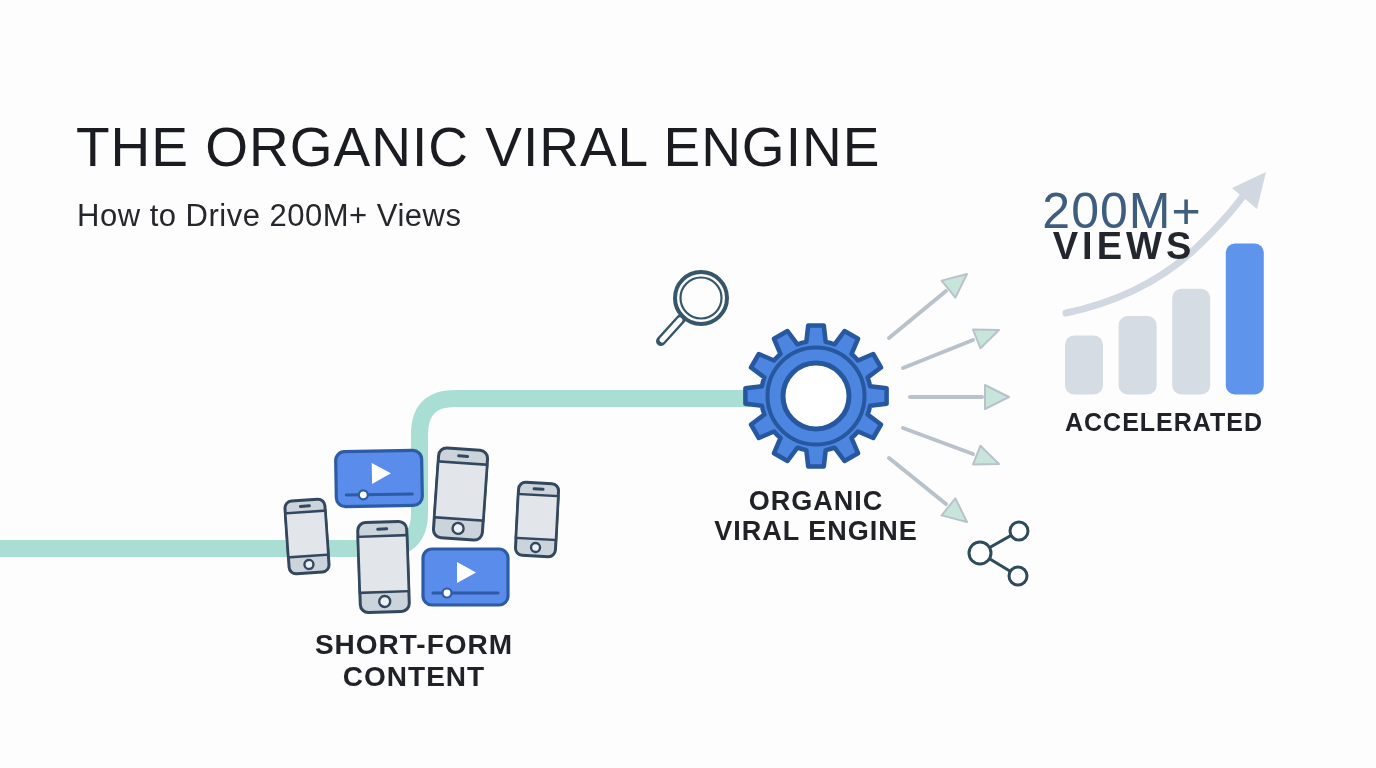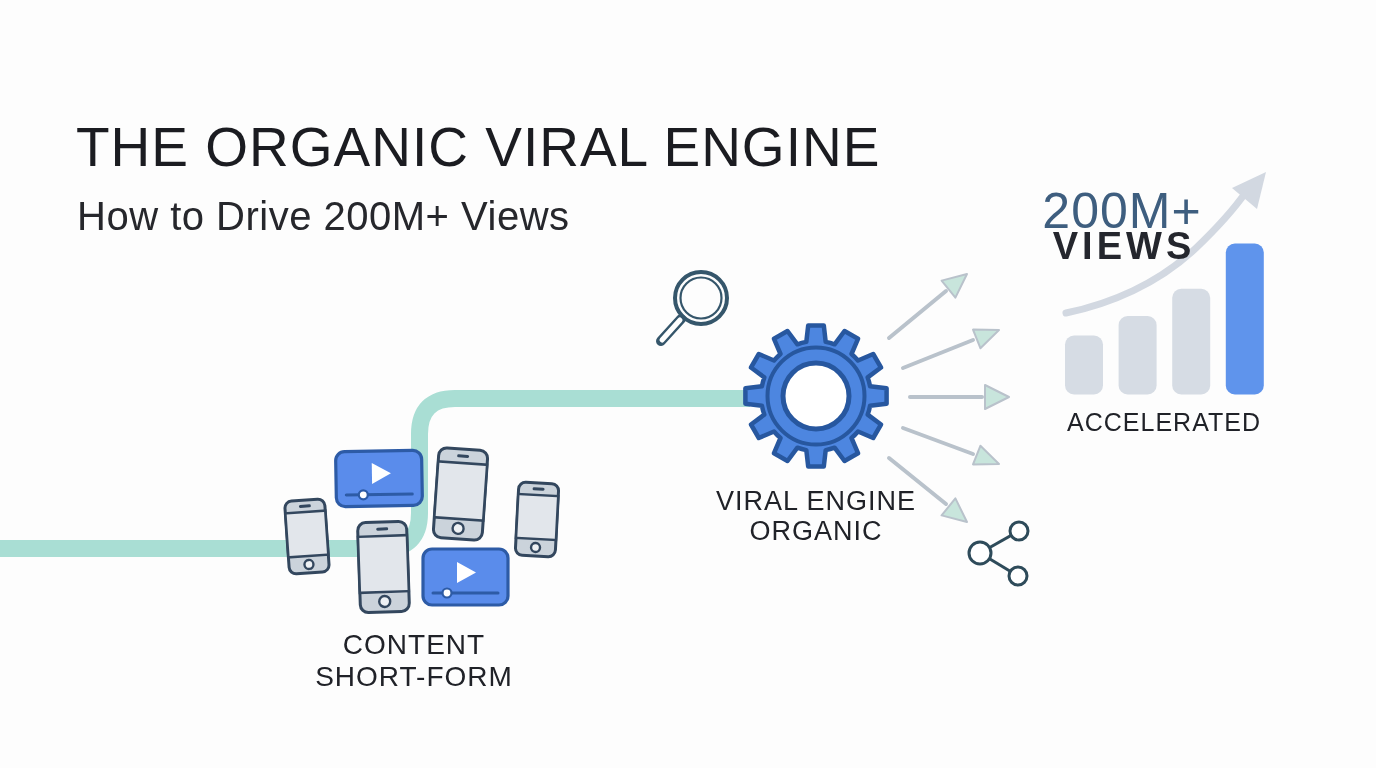--- a/index.html
+++ b/index.html
@@ -38,26 +38,26 @@
   .swoosh-head{fill:var(--swoosh);}
 
   
   .title{
     position:absolute;left:76px;top:116px;
     font-size:55px;line-height:62px;font-weight:500;letter-spacing:1px;
     color:var(--text-dark);white-space:nowrap;
   }
   .subtitle{
     position:absolute;left:77px;top:194px;
-    font-size:40px;line-height:44px;font-weight:500;letter-spacing:.5px;
+    font-size:31px;line-height:44px;font-weight:500;letter-spacing:.5px;
     color:#26272c;white-space:nowrap;
   }
   .caption{
     position:absolute;transform:translateX(-50%);text-align:center;
-    font-weight:400;color:#202228;white-space:nowrap;
+    font-weight:700;color:#202228;white-space:nowrap;
   }
   .engine-caption{left:816px;top:486px;font-size:27px;line-height:30px;letter-spacing:1px;}
   .shortform-caption{left:414px;top:629px;font-size:28px;line-height:32px;letter-spacing:1px;}
   .growth-caption{left:1164px;top:407px;font-size:25px;line-height:31px;letter-spacing:1px;}
   .views-value{
     position:absolute;left:1122px;top:188px;transform:translateX(-50%);
     font-size:50px;line-height:46px;font-weight:500;letter-spacing:1px;
     color:var(--views-blue);white-space:nowrap;
   }
   .views-word{
@@ -177,27 +177,27 @@
     </g>
   </svg>
 
   <div class="title">THE ORGANIC VIRAL ENGINE</div>
 
   <div class="subtitle">
     <div>How to Drive 200M+ Views</div>
   </div>
 
   <div class="caption shortform-caption">
+    <div>SHORT-FORM</div>
     <div>CONTENT</div>
-    <div>SHORT-FORM</div>
   </div>
 
   <div class="caption engine-caption">
+    <div>ORGANIC</div>
     <div>VIRAL ENGINE</div>
-    <div>ORGANIC</div>
   </div>
 
   <div class="views-value">200M+</div>
   <div class="views-word">VIEWS</div>
 
   <div class="caption growth-caption">
     <div>ACCELERATED</div>
   </div>
 </div>
 

